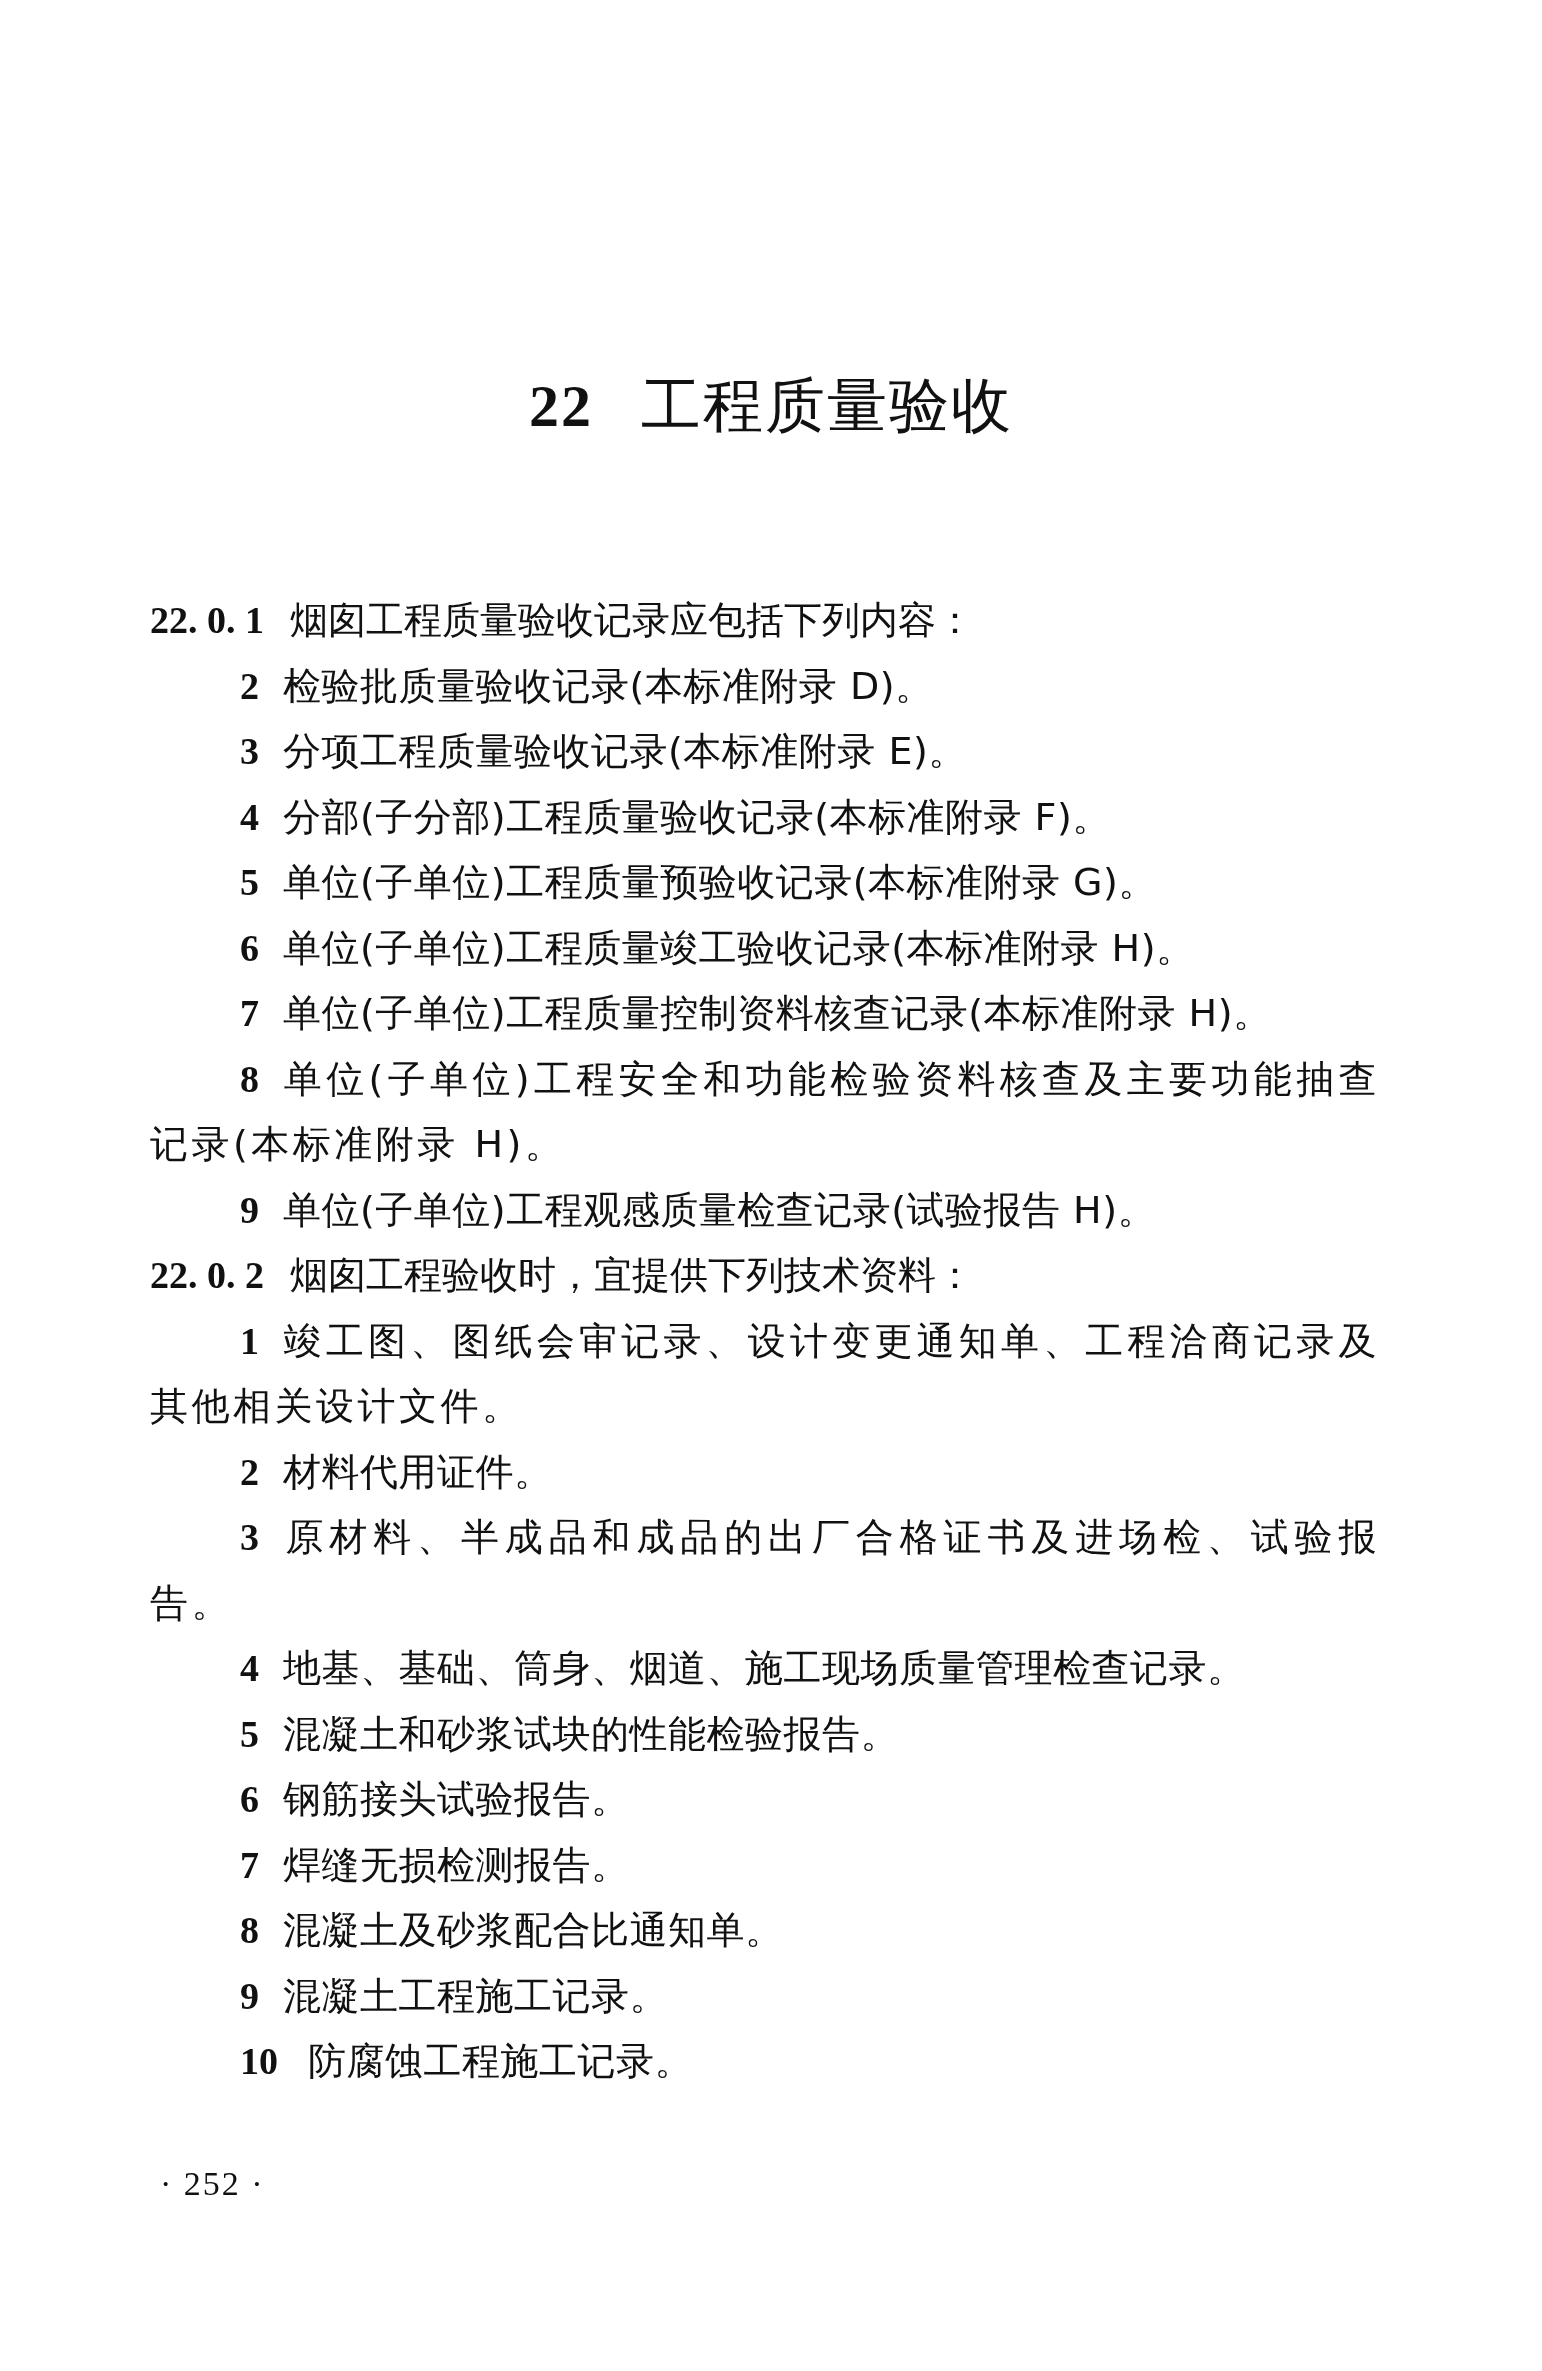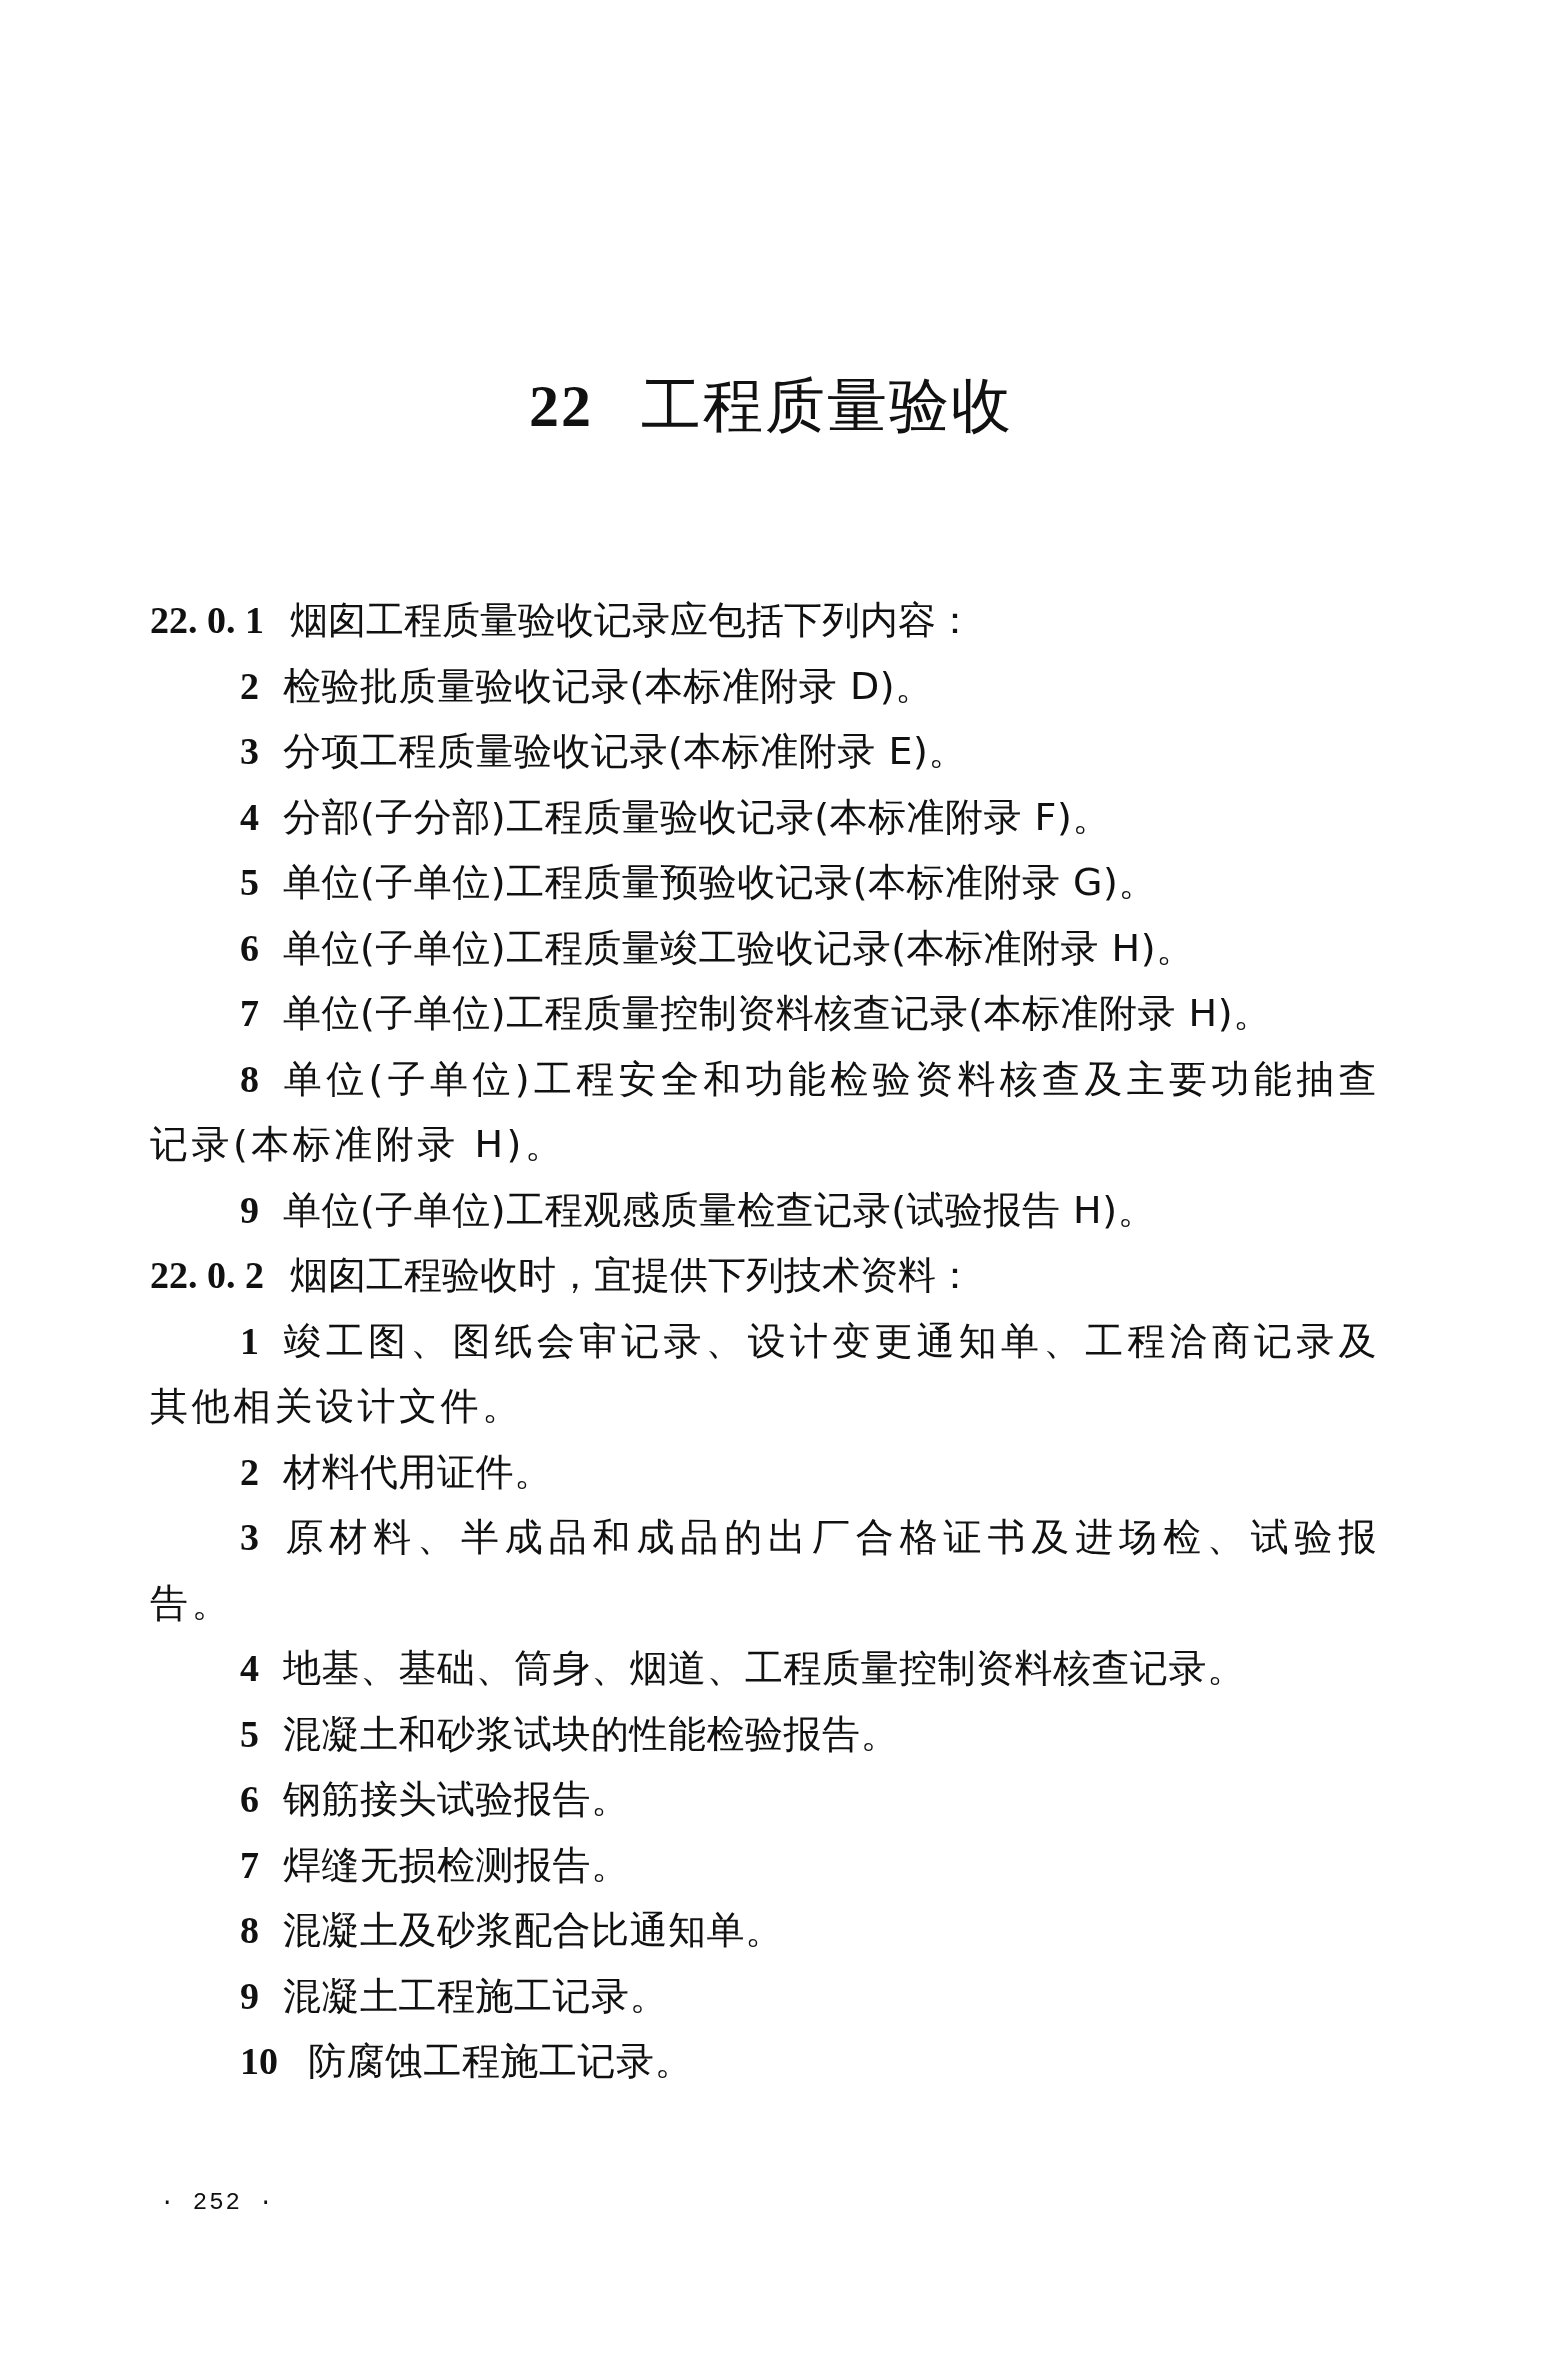--- a/index.html
+++ b/index.html
@@ -53,24 +53,23 @@
       margin-right: 24px;
     }
     .item.wide .inum { margin-right: 30px; }
     .item .itext { letter-spacing: 0.5px; }
     .item.justified .itext { letter-spacing: 3.5px; margin-top: 23px; }
 
     .page-number {
       position: absolute;
       left: 160px;
       top: 2165px;
-      font-family: Liberation Mono, monospace;
-      font-size: 24px;
+      font-family: Liberation Serif, serif;
+      font-size: 34px;
       letter-spacing: 2px;
-      margin-top: 24px;
     }
   </style>
 </head>
 <body>
 
 <div class="page">
 
   <h1 class="chapter-title" style="margin:0;font-weight:normal;">
     <span class="num">22</span><span class="txt">工程质量验收</span>
   </h1>
@@ -88,21 +87,21 @@
     <div class="item"><span class="inum">7</span><span class="itext">单位(子单位)工程质量控制资料核查记录(本标准附录 H)。</span></div>
     <div class="item justified"><span class="inum">8</span><span class="itext">单位(子单位)工程安全和功能检验资料核查及主要功能抽查记录(本标准附录 H)。</span></div>
     <div class="item"><span class="inum">9</span><span class="itext">单位(子单位)工程观感质量检查记录(试验报告 H)。</span></div>
 
     <div class="clause">
       <span class="cnum">22. 0. 2</span><span>烟囱工程验收时，宜提供下列技术资料：</span>
     </div>
     <div class="item justified"><span class="inum">1</span><span class="itext">竣工图、图纸会审记录、设计变更通知单、工程洽商记录及其他相关设计文件。</span></div>
     <div class="item"><span class="inum">2</span><span class="itext">材料代用证件。</span></div>
     <div class="item justified"><span class="inum">3</span><span class="itext">原材料、半成品和成品的出厂合格证书及进场检、试验报告。</span></div>
-    <div class="item"><span class="inum">4</span><span class="itext">地基、基础、筒身、烟道、工程质量控制资料核查记录。</span></div>
+    <div class="item"><span class="inum">4</span><span class="itext">地基、基础、筒身、烟道、施工现场质量管理检查记录。</span></div>
     <div class="item"><span class="inum">5</span><span class="itext">混凝土和砂浆试块的性能检验报告。</span></div>
     <div class="item"><span class="inum">6</span><span class="itext">钢筋接头试验报告。</span></div>
     <div class="item"><span class="inum">7</span><span class="itext">焊缝无损检测报告。</span></div>
     <div class="item"><span class="inum">8</span><span class="itext">混凝土及砂浆配合比通知单。</span></div>
     <div class="item"><span class="inum">9</span><span class="itext">混凝土工程施工记录。</span></div>
     <div class="item wide"><span class="inum">10</span><span class="itext">防腐蚀工程施工记录。</span></div>
   </div>
 
   <div class="page-number">· 252 ·</div>
 </div>

